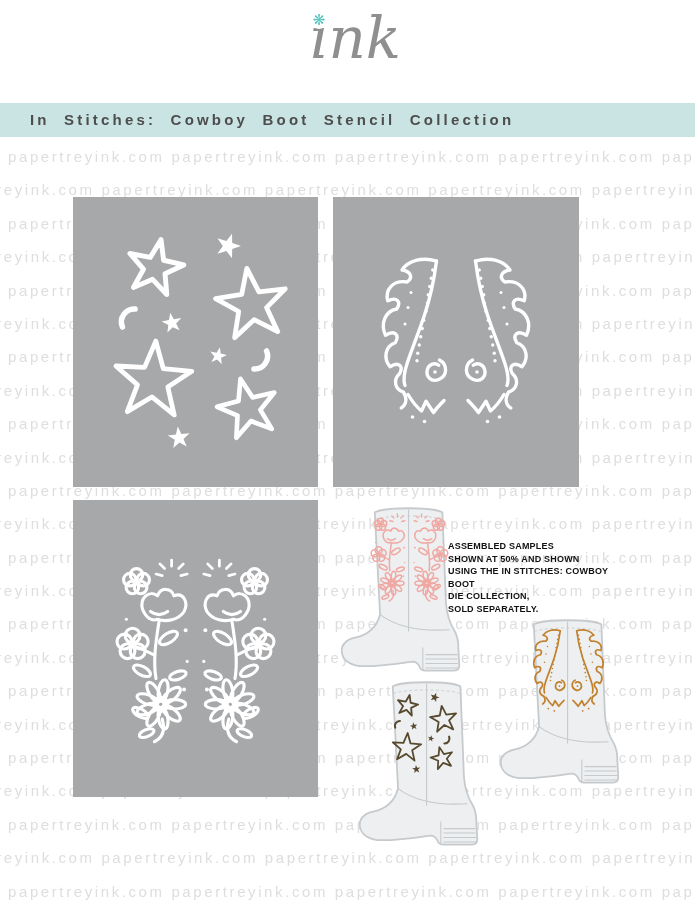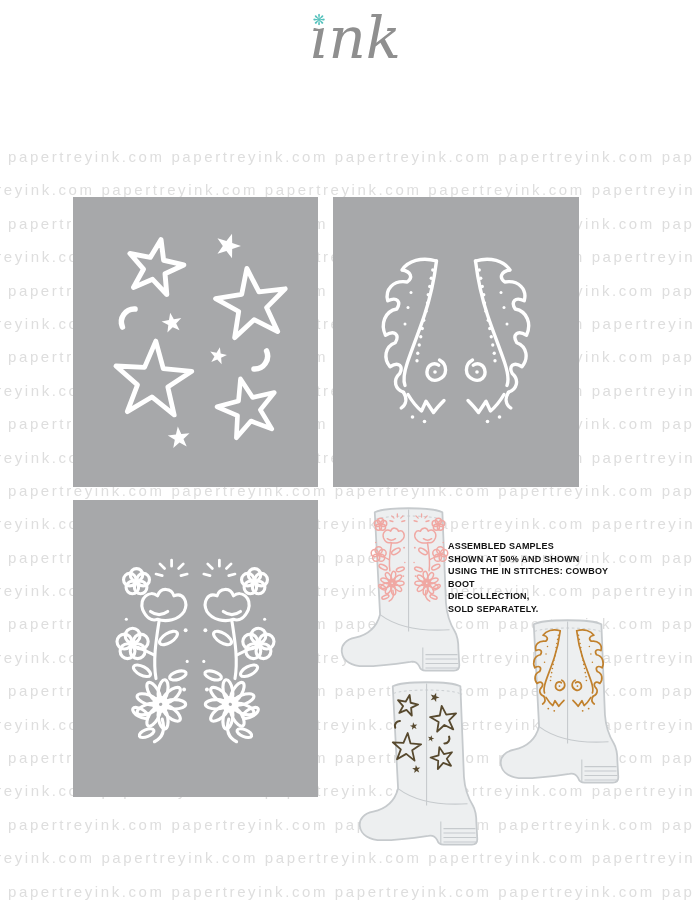--- a/index.html
+++ b/index.html
@@ -148,20 +148,23 @@
         <path class="boot-seam" d="M104,168 L104,194"></path>
         <path class="boot-seam" d="M107,176 L143,176 M107,181 L143,181 M107,186 L144,186 M107,191 L144,191"></path>
       </g>
     </defs>
   </svg>
 
   <header class="logo">
     <span class="ink-wrap"><span class="flower">❋</span><span>ink</span></span>
   </header>
 
+  <div class="banner">
+    <span>In Stitches: Cowboy Boot Stencil Collection</span>
+  </div>
 
   <div class="watermark" id="watermark">
       <div class="wm-row">papertreyink.com   papertreyink.com   papertreyink.com   papertreyink.com   papertreyink.com</div>
       <div class="wm-row odd">papertreyink.com   papertreyink.com   papertreyink.com   papertreyink.com   papertreyink.com</div>
       <div class="wm-row">papertreyink.com   papertreyink.com   papertreyink.com   papertreyink.com   papertreyink.com</div>
       <div class="wm-row odd">papertreyink.com   papertreyink.com   papertreyink.com   papertreyink.com   papertreyink.com</div>
       <div class="wm-row">papertreyink.com   papertreyink.com   papertreyink.com   papertreyink.com   papertreyink.com</div>
       <div class="wm-row odd">papertreyink.com   papertreyink.com   papertreyink.com   papertreyink.com   papertreyink.com</div>
       <div class="wm-row">papertreyink.com   papertreyink.com   papertreyink.com   papertreyink.com   papertreyink.com</div>
       <div class="wm-row odd">papertreyink.com   papertreyink.com   papertreyink.com   papertreyink.com   papertreyink.com</div>

